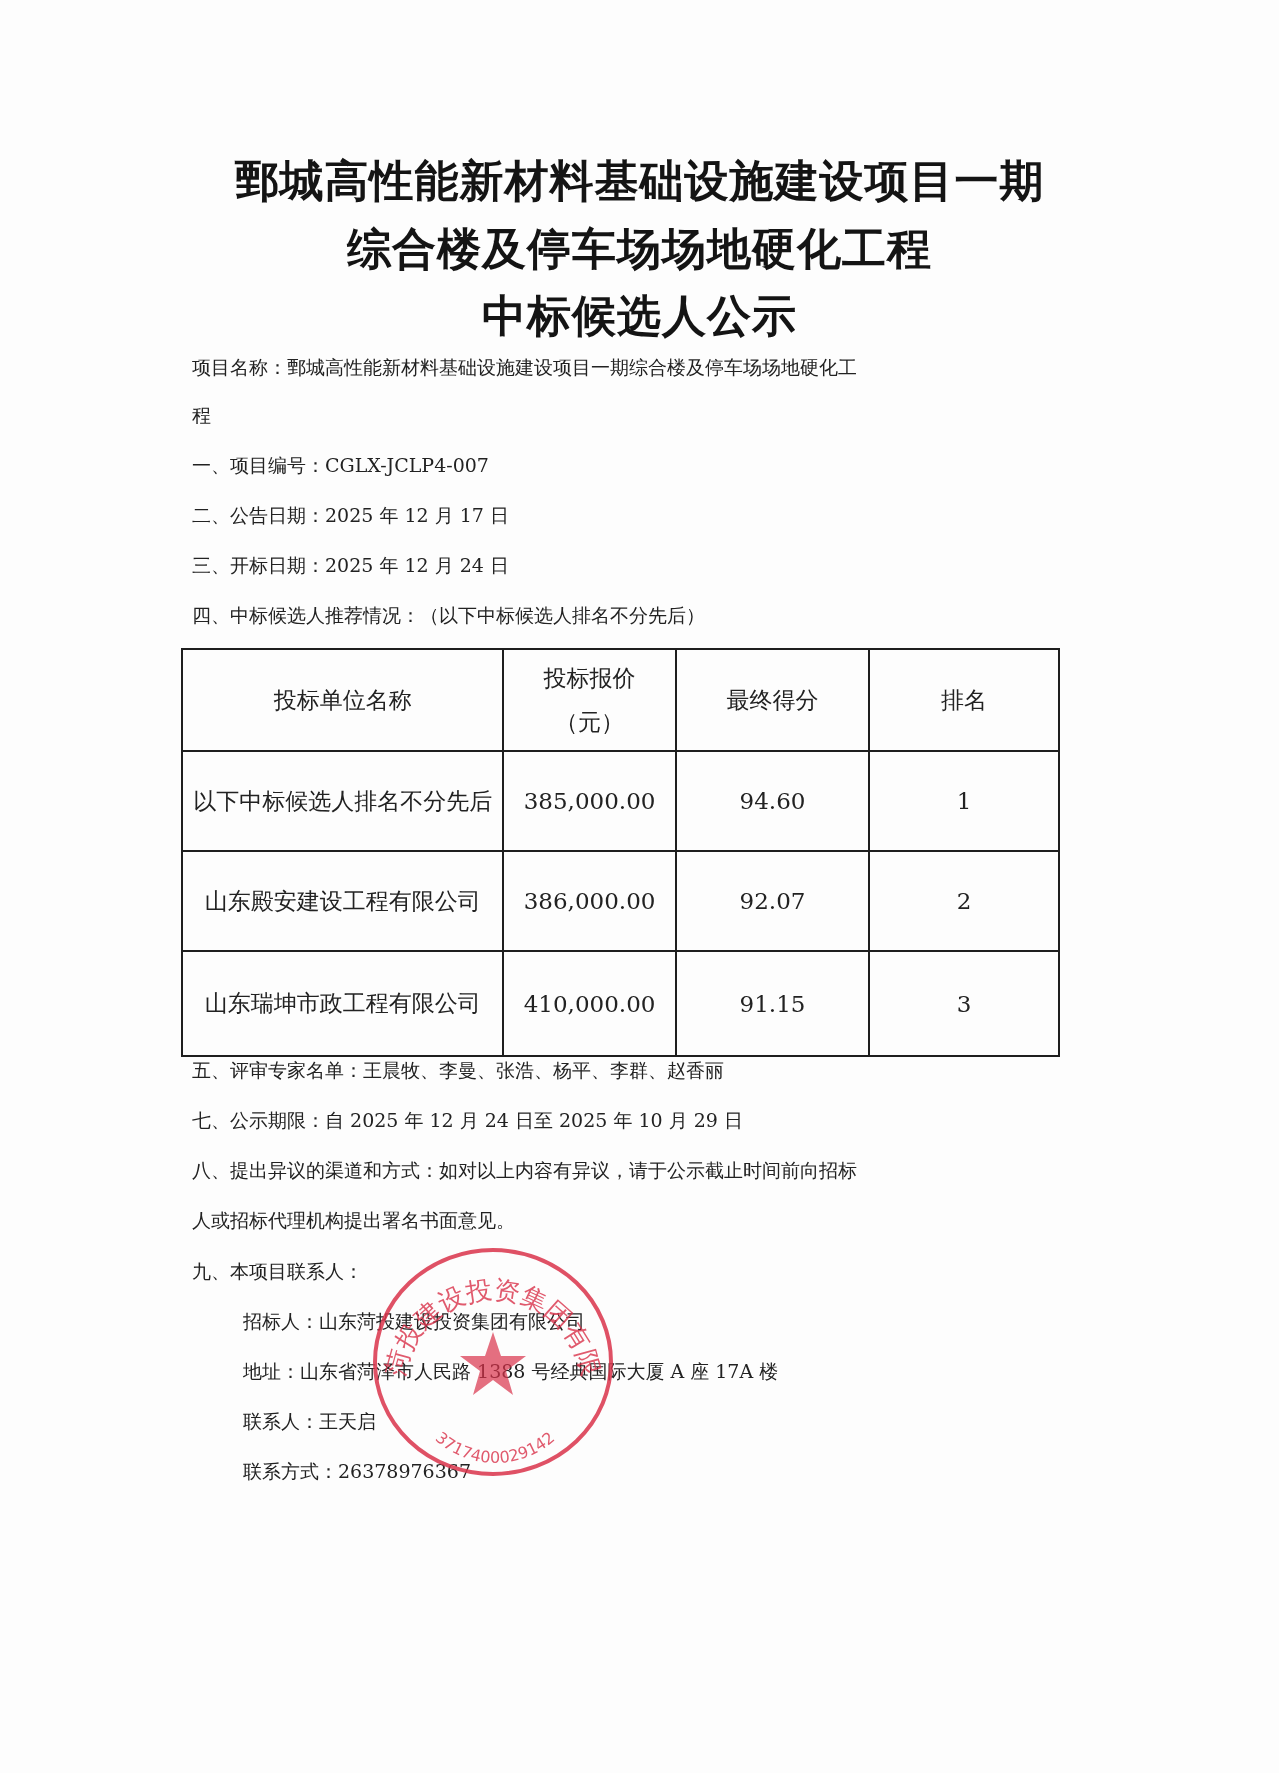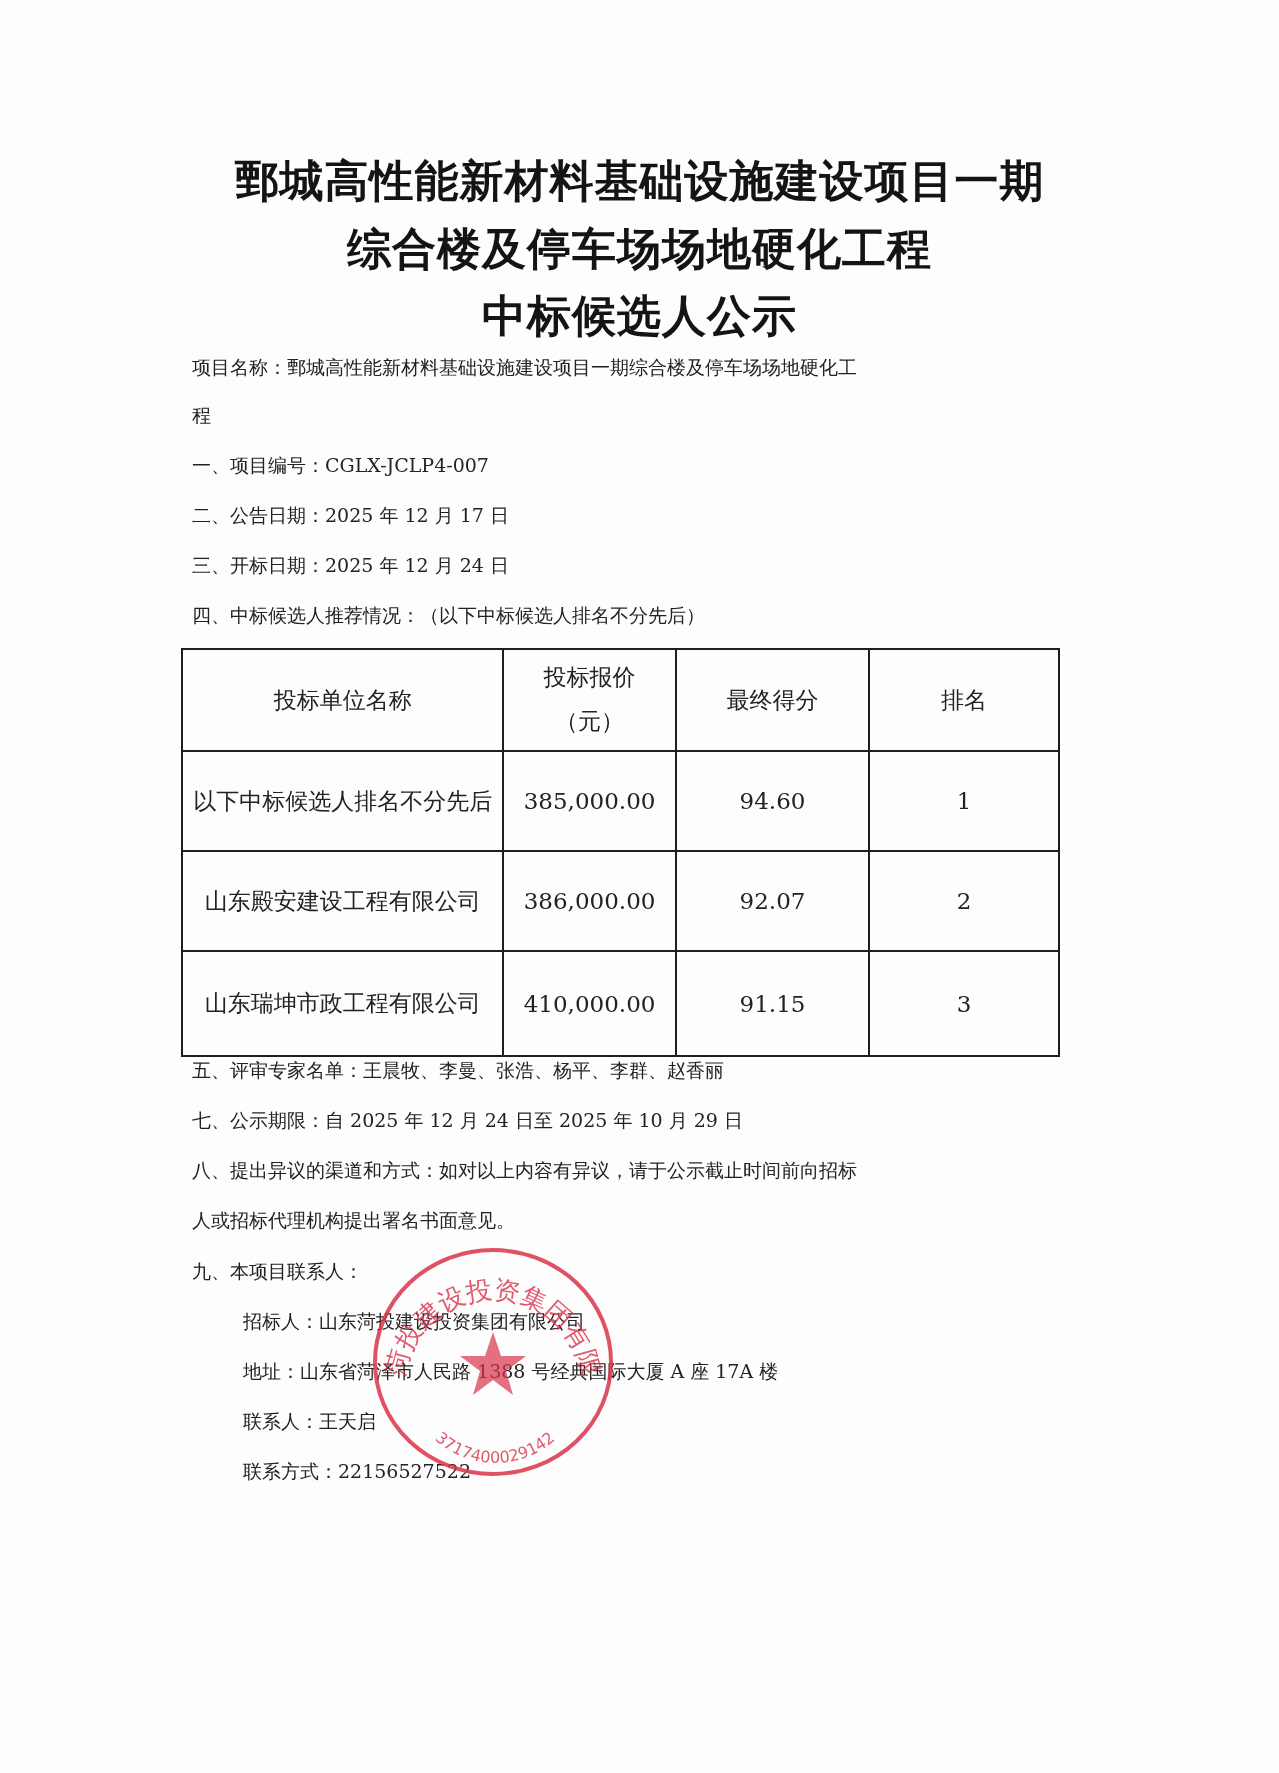--- a/index.html
+++ b/index.html
@@ -12,21 +12,21 @@
   .t1 { top: 152px; }
   .t2 { top: 220px; }
   .t3 { top: 287px; }
   .line { position: absolute; left: 192px; font-size: 19px; line-height: 30px; white-space: nowrap; color: #222; }
   .indent { left: 243px; }
   table.bids { position: absolute; left: 181px; top: 648px; width: 879px; border-collapse: collapse;
                font-size: 23px; color: #222; }
   table.bids td, table.bids th { border: 2px solid #1e1e1e; text-align: center; vertical-align: middle; font-weight: normal; padding: 0; }
   table.bids th { height: 100px; line-height: 44px; }
   table.bids td { height: 98px; }
-  .c1 { width: 361px; } .c2 { width: 176px; font-family: Liberation Serif, serif; } .c3 { width: 209px; margin-left: 32px; } .c4 { width: 211px; margin-top: 16px; }
+  .c1 { width: 361px; } .c2 { width: 176px; } .c3 { width: 209px; margin-left: 32px; } .c4 { width: 211px; margin-top: 16px; }
   .stamp { position: absolute; left: 365px; top: 1240px; width: 256px; height: 240px; pointer-events: none; }
 </style>
 </head>
 <body>
 
 <div class="page">
 
   <div class="title t1">鄄城高性能新材料基础设施建设项目一期</div>
   <div class="title t2">综合楼及停车场场地硬化工程</div>
   <div class="title t3">中标候选人公示</div>
@@ -71,21 +71,21 @@
     </table>
 
   <div class="line" style="top:1055px">五、评审专家名单：王晨牧、李曼、张浩、杨平、李群、赵香丽</div>
   <div class="line" style="top:1105px">七、公示期限：自 2025 年 12 月 24 日至 2025 年 10 月 29 日</div>
   <div class="line" style="top:1155px">八、提出异议的渠道和方式：如对以上内容有异议，请于公示截止时间前向招标</div>
   <div class="line" style="top:1205px">人或招标代理机构提出署名书面意见。</div>
   <div class="line" style="top:1256px">九、本项目联系人：</div>
   <div class="line indent" style="top:1306px">招标人：山东菏投建设投资集团有限公司</div>
   <div class="line indent" style="top:1356px">地址：山东省菏泽市人民路 1388 号经典国际大厦 A 座 17A 楼</div>
   <div class="line indent" style="top:1406px">联系人：王天启</div>
-  <div class="line indent" style="top:1456px">联系方式：22156527522</div>
+  <div class="line indent" style="top:1456px">联系方式：26378976367</div>
 
   <svg class="stamp" viewBox="0 0 256 240">
     <defs>
       <path id="arcTop" d="M 40 130 A 90 90 0 0 1 216 130" fill="none"></path>
       <path id="arcBot" d="M 70 200 A 90 90 0 0 0 190 200" fill="none"></path>
     </defs>
     <ellipse cx="128" cy="122" rx="118" ry="112" fill="none" stroke="#d9324a" stroke-width="4" opacity="0.85"></ellipse>
     <polygon points="128,92 136,116 161,116 141,131 148,155 128,140 108,155 115,131 95,116 120,116" fill="#d9324a" opacity="0.7"></polygon>
     <text font-size="26" fill="#d9324a" opacity="0.8" font-family="DejaVu Sans, sans-serif">
       <textPath href="#arcTop" startOffset="50%" text-anchor="middle">山东菏投建设投资集团有限公司</textPath>

